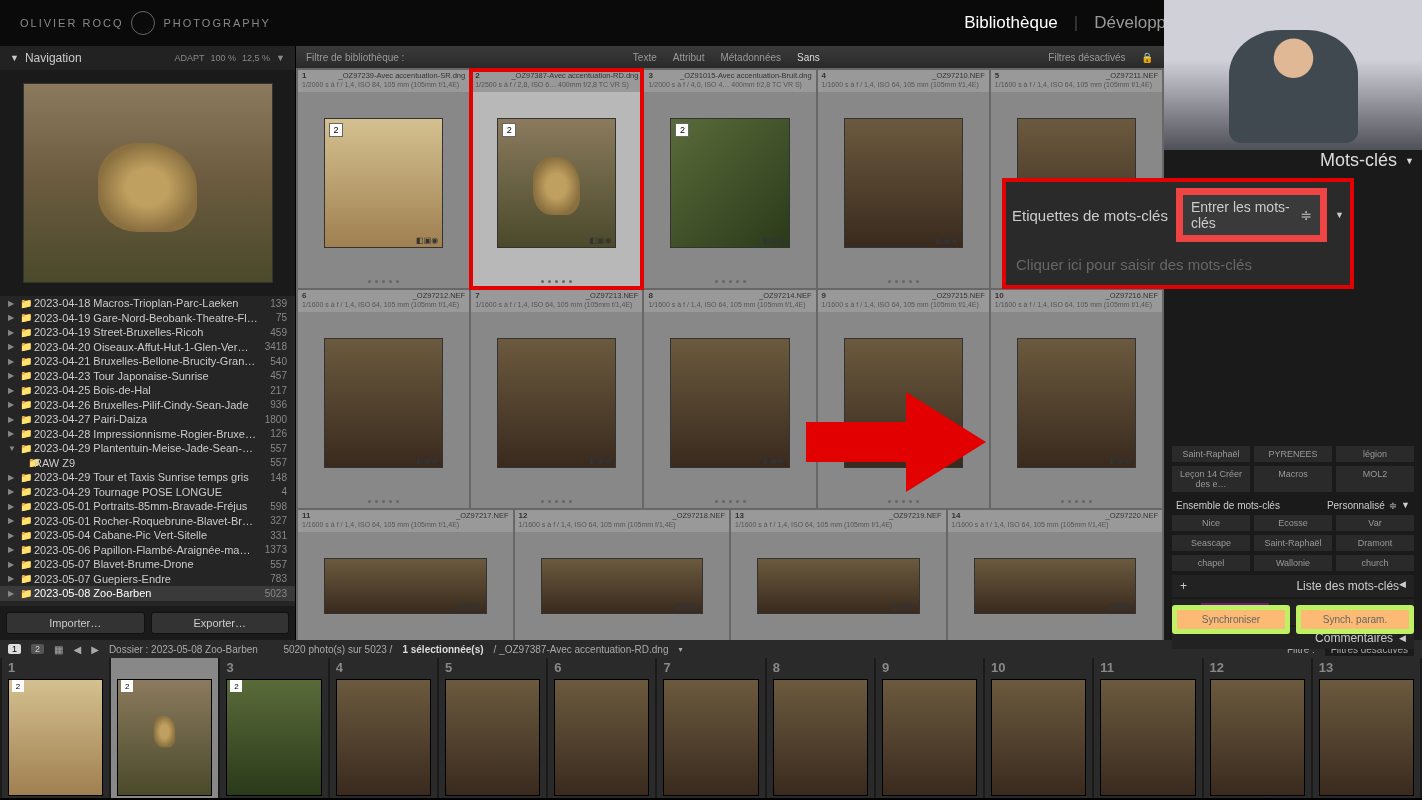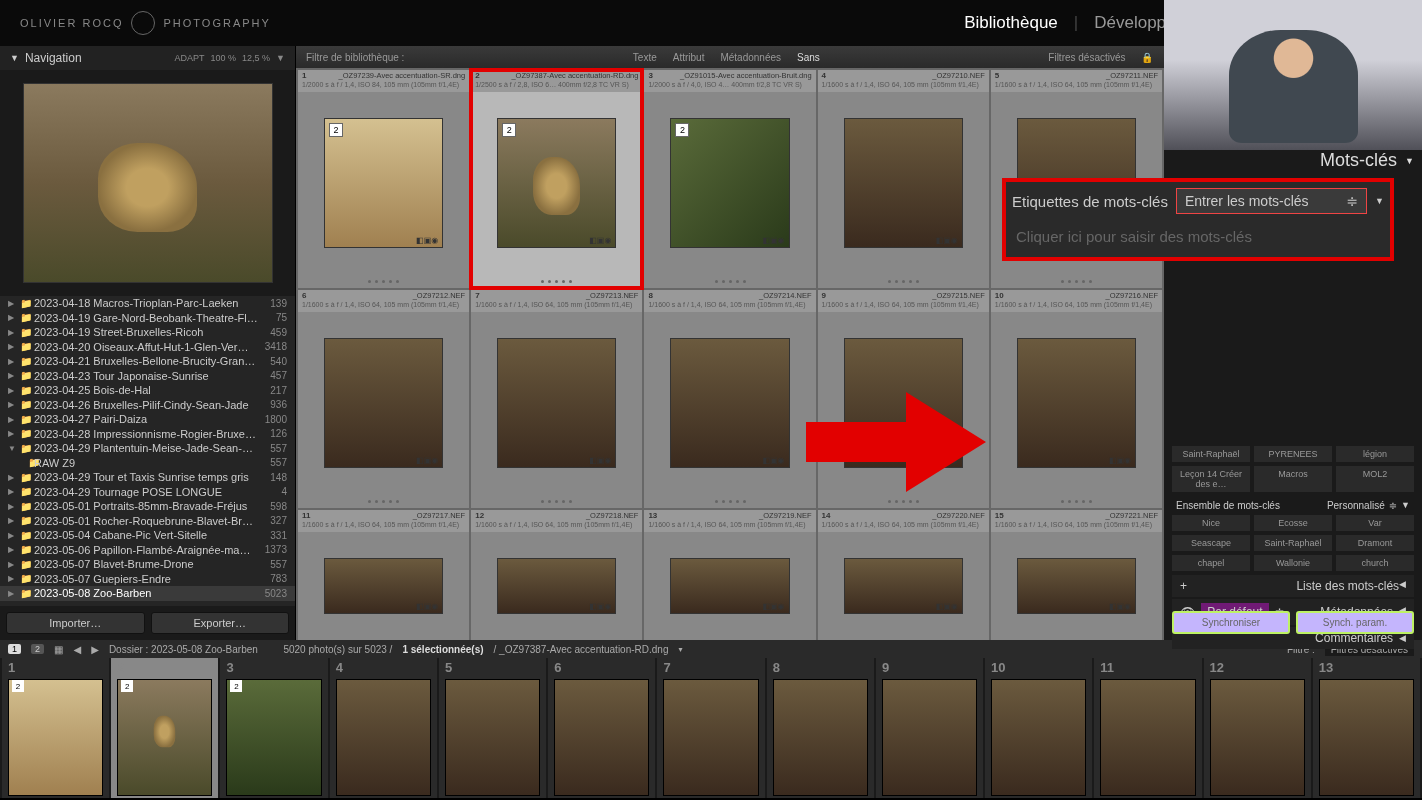--- a/index.html
+++ b/index.html
@@ -57,36 +57,36 @@
 .thumb-badge { position: absolute; top: 4px; left: 4px; width: 14px; height: 14px; background: #fff; color: #000; font-size: 9px; display: flex; align-items: center; justify-content: center; border: 1px solid #666; }
 .thumb-icons { position: absolute; bottom: 2px; right: 4px; font-size: 8px; color: #333; }
 .thumb-footer { height: 14px; display: flex; align-items: center; justify-content: center; gap: 4px; }
 .dot { width: 3px; height: 3px; background: #666; border-radius: 50%; }
 
 
 .right-panel { width: 258px; background: #1a1a1a; position: relative; }
 .webcam { position: absolute; top: -46px; right: 0; width: 258px; height: 150px; background: linear-gradient(180deg,#d0d0d8 40%,#505058 100%); z-index: 50; }
 .webcam-person { position:absolute; left:25%; top:20%; width:50%; height:75%; background: radial-gradient(circle at 50% 25%, #e0b896 18%, #404850 19%); border-radius: 40% 40% 10% 10%;}
 .keywords-header { position: absolute; top: 104px; right: 8px; font-size: 18px; color: #ddd; display: flex; align-items: center; gap: 8px; }
-.keywords-box { position: absolute; top: 132px; left: -162px; width: 392px; border: 4px solid #e20000; background: #2a2a2a; padding: 6px; z-index: 40; }
+.keywords-box { position: absolute; top: 132px; left: -162px; width: 352px; border: 4px solid #e20000; background: #2a2a2a; padding: 6px; z-index: 40; }
 .keywords-label-row { display: flex; align-items: center; gap: 8px; margin-bottom: 8px; }
 .keywords-label { font-size: 15px; color: #ccc; }
-.keywords-dropdown { background: #3a3a3a; border: 1px solid #ef4444; padding: 4px 8px; font-size: 14px; color: #ccc; flex: 1; display: flex; justify-content: space-between; align-items: center; }
+.keywords-dropdown { background: #3a3a3a; border: 7px solid #ef4444; padding: 4px 8px; font-size: 14px; color: #ccc; flex: 1; display: flex; justify-content: space-between; align-items: center; }
 .keywords-textarea { background: #fff; width: 100%; height: 128px; padding: 8px; font-size: 17px; color: #222; border: none; resize: none; }
 .keywords-click { font-size: 15px; color: #666; padding: 6px 4px; }
 .arrow-overlay { position: absolute; top: 200px; left: -200px; z-index: 45; }
 .arrow-svg { width: 180px; height: 120px; }
 
 .keyword-sets { position: absolute; top: 400px; left: 8px; right: 8px; font-size: 10px; color: #999; }
 .ks-row { display: flex; gap: 4px; margin-bottom: 4px; }
 .ks-cell { flex: 1; background: #2a2a2a; text-align: center; padding: 3px; border-radius: 0; font-size: 9px; }
 .ks-header { display: flex; justify-content: space-between; padding: 4px; font-size: 10px; color: #ccc; }
 .panel-section-header { display: flex; justify-content: flex-end; align-items: center; padding: 4px 8px; font-size: 12px; color: #ccc; gap: 6px; background: #222; margin-top: 2px; }
 .sync-buttons { position: absolute; bottom: 6px; left: 8px; right: 8px; display:flex; gap: 6px;}
-.sync-buttons button { flex: 1; background:#c4b5fd; border:2px solid #bef264; color:#666; font-size:10px; padding:4px; border-radius:3px;}
+.sync-buttons button { flex: 1; background:#fdba74; border:5px solid #bef264; color:#666; font-size:10px; padding:4px; border-radius:3px;}
 
 
 .toolbar { height: 18px; background: #2a2a2a; display: flex; align-items: center; padding: 0 8px; font-size: 10px; color: #aaa; gap: 10px; }
 .toolbar .sel-badge { background: #ddd; color: #000; padding: 0 4px; font-size: 9px; border-radius: 2px;}
 .toolbar .spacer { flex: 1; }
 .filmstrip { height: 140px; background: #1a1a1a; display: flex; align-items: flex-start; padding: 0 2px; gap: 2px; overflow: hidden; }
 .fs-thumb { width: 108px; height: 100%; background: #2a2a2a; position: relative; display: flex; flex-direction: column; }
 .fs-thumb.selected { background: #888; }
 .fs-num { font-size: 13px; color: #888; padding: 2px 6px; font-weight: bold; }
 .fs-img { margin: 2px 6px; flex: 1; border: 1px solid #000; }
@@ -553,34 +553,20 @@
                 <span class="fn">_OZ97220.NEF</span>
               </div>
               <div class="meta">1/1600 s à f / 1,4, ISO 64, 105 mm (105mm f/1,4E)</div>
             </div>
             <div class="thumb-body">
               <div class="thumb-img girl">
                 <div class="thumb-icons">◧▣◉</div>
               </div>
             </div>
           </div>
-          <div class="thumb-cell">
-            <div class="thumb-header">
-              <div class="line1">
-                <span class="idx">15</span>
-                <span class="fn">_OZ97221.NEF</span>
-              </div>
-              <div class="meta">1/1600 s à f / 1,4, ISO 64, 105 mm (105mm f/1,4E)</div>
-            </div>
-            <div class="thumb-body">
-              <div class="thumb-img girl">
-                <div class="thumb-icons">◧▣◉</div>
-              </div>
-            </div>
-          </div>
         </div>
     </div>
   </div>
 
   <div class="right-panel">
     <div class="webcam">
         <div class="webcam-person"></div>
       </div>
     <div class="keywords-header">
       <span>Mots-clés</span>

